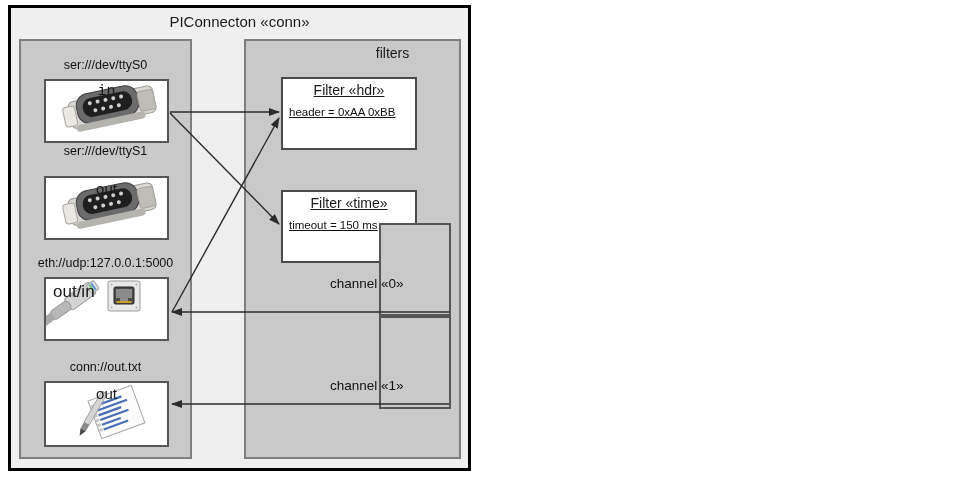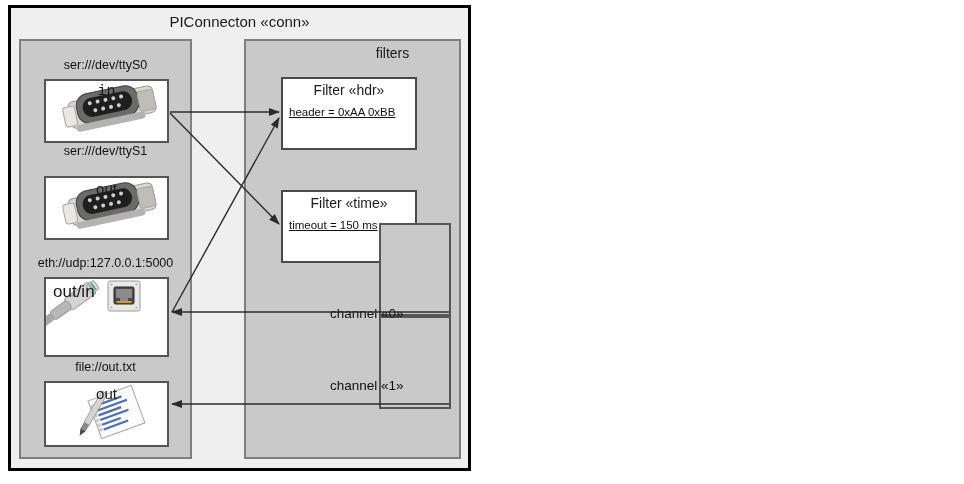--- a/index.html
+++ b/index.html
@@ -31,38 +31,38 @@
   #cap-file{left:19px;top:360px;width:173px;height:18px;}
 
   
   .tile{background:#fff;border:2px solid #555;position:absolute;
         box-sizing:border-box;overflow:hidden;}
   .tile-label{position:absolute;font-size:15px;color:#1a1a1a;
         left:0;right:0;text-align:center;top:2px;z-index:3;}
   .tile-label.left{text-align:left;left:7px;right:auto;font-size:17px;top:3px;}
   #tile-s0{left:44px;top:79px;width:125px;height:64px;font-family:Liberation Mono, monospace;}
   #tile-s1{left:44px;top:176px;width:125px;height:64px;}
-  #tile-eth{left:44px;top:277px;width:125px;height:80px;}
+  #tile-eth{left:44px;top:277px;width:125px;height:64px;}
   #tile-file{left:44px;top:381px;width:125px;height:66px;}
 
   
   .fbox{background:#fff;border:2px solid #4a4a4a;position:absolute;
         box-sizing:border-box;}
   #fbox-hdr{left:281px;top:77px;width:136px;height:73px;}
   #fbox-time{left:281px;top:190px;width:136px;height:73px;}
-  .fbox-title{font-size:14px;text-align:center;margin-top:3px;color:#1a1a1a;}
+  .fbox-title{font-size:14px;text-align:center;margin-top:3px;color:#1a1a1a;text-decoration:underline;}
   .fbox-props{font-size:11.5px;margin:7px 0 0 6px;line-height:15px;color:#111;text-decoration:underline;}
 
   
   .chbox{position:absolute;box-sizing:border-box;
       border:2px solid #555;background:#c9c9c9;}
   #chbox-0{left:379px;top:223px;width:72px;height:93px;}
   #chbox-1{left:379px;top:316px;width:72px;height:93px;}
   .ch-label{position:absolute;font-size:13.5px;color:#111;white-space:nowrap;}
-  #ch0-label{left:330px;top:306px;}
+  #ch0-label{left:330px;top:276px;}
   #ch1-label{left:330px;top:378px;}
 
   
   #wires{position:absolute;left:0;top:0;width:964px;height:484px;
       pointer-events:none;}
 
   
   #config-col{left:482px;top:0px;width:480px;height:484px;}
 
   
@@ -72,21 +72,21 @@
 <body>
 
 <div class="abs" id="conn-frame"></div>
 <div class="abs ctr" id="conn-title">PIConnecton «conn»</div>
 
 <div class="abs group" id="devices-group"></div>
 
 <div class="abs dev-cap" id="cap-s0">ser:///dev/ttyS0</div>
 <div class="abs dev-cap" id="cap-s1">ser:///dev/ttyS1</div>
 <div class="abs dev-cap" id="cap-eth">eth://udp:127.0.0.1:5000</div>
-<div class="abs dev-cap" id="cap-file">file://out.txt</div>
+<div class="abs dev-cap" id="cap-file">conn://out.txt</div>
 
 <div class="tile" id="tile-s0">
   <span class="tile-label">in</span>
   <svg class="art" width="125" height="64" viewBox="0 0 125 64">
     <g transform="translate(20,16) rotate(-12)">
       <rect x="0" y="6" width="86" height="27" rx="5" fill="#d9d7d2" stroke="#9e9c96" stroke-width="1"></rect>
       <rect x="8" y="1" width="62" height="30" rx="12" fill="#6b6b6b" stroke="#3d3d3d" stroke-width="1"></rect>
       <rect x="14" y="6" width="50" height="19" rx="9" fill="#1f1f1f"></rect>
       <g fill="#cfcfcf">
         <circle cx="22" cy="11" r="2"></circle>

